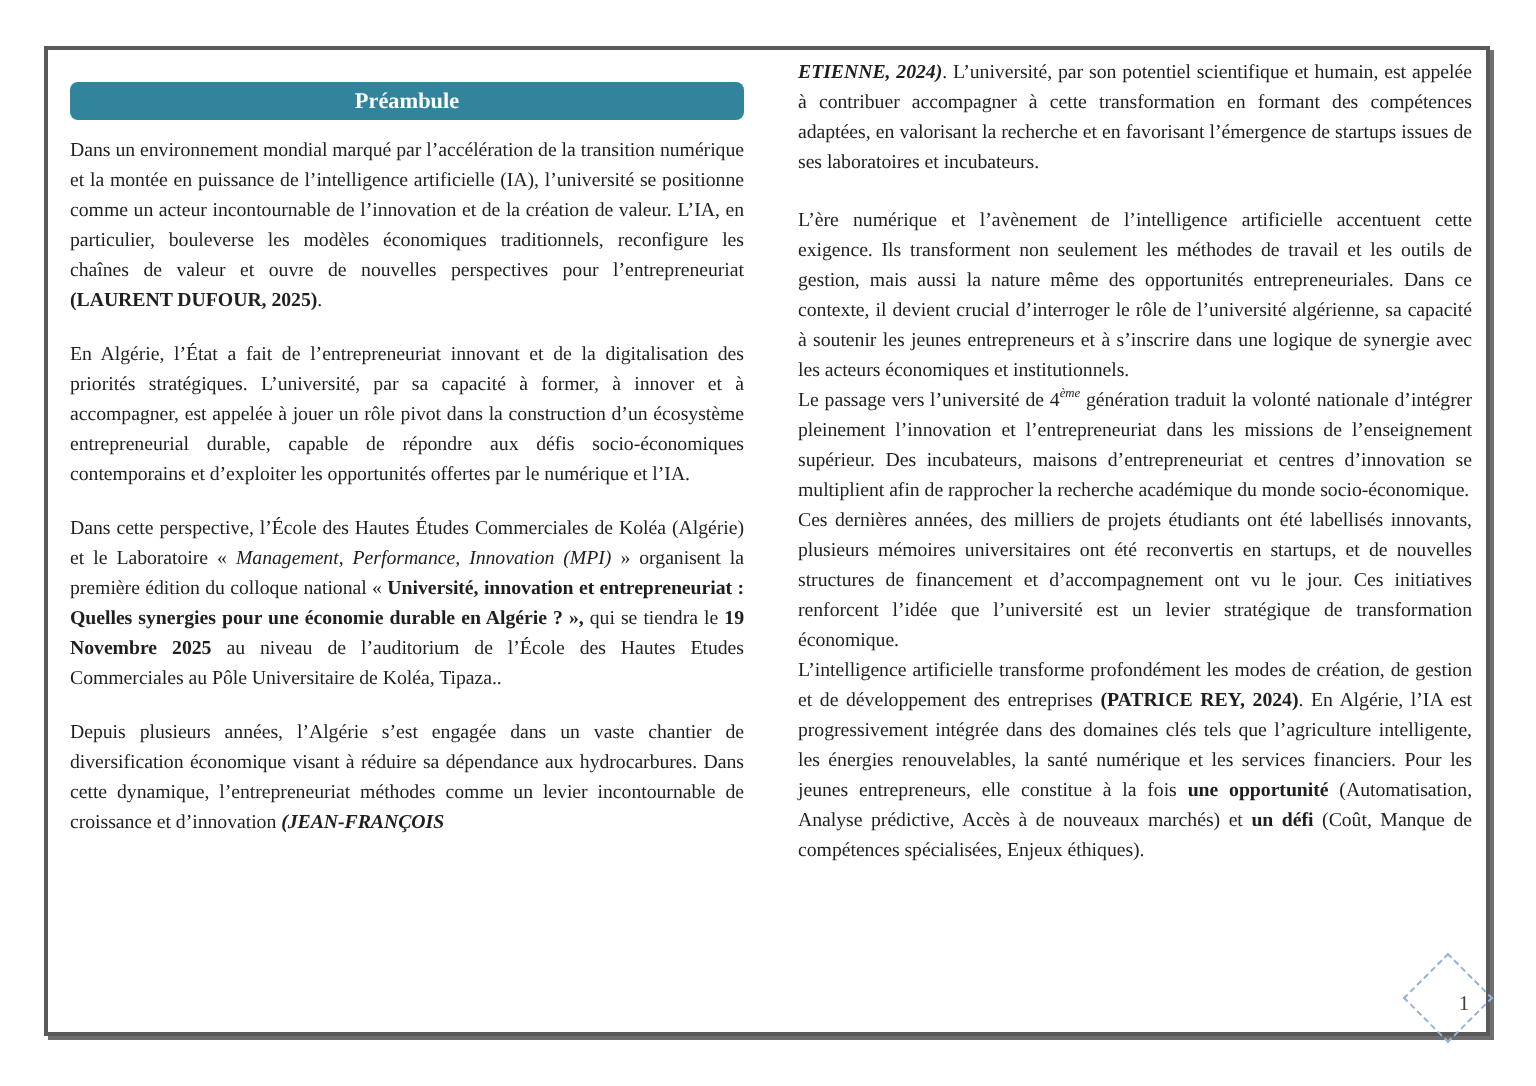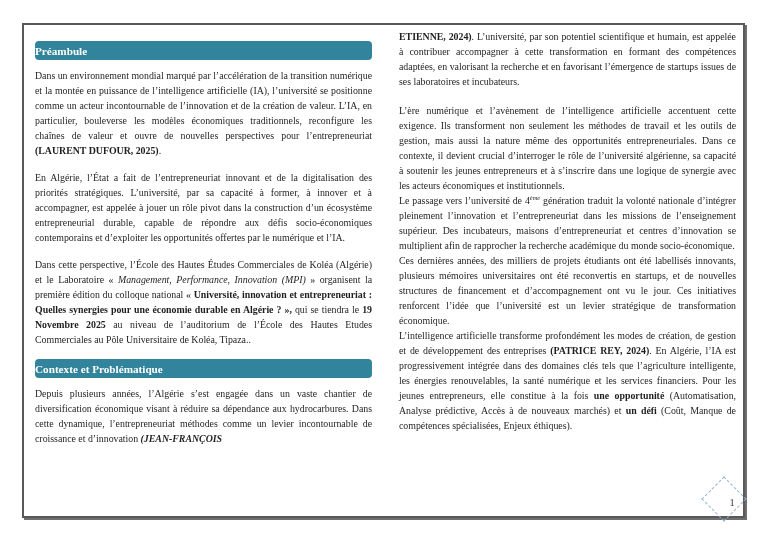--- a/index.html
+++ b/index.html
@@ -25,21 +25,21 @@
     display:flex;gap:27px;height:100%;
     padding:4px 7px 0 11px;
   }
   .col{width:337px;flex:0 0 337px;}
   .banner{
     background:var(--accent);
     color:#ffffff;
     font-weight:bold;
     font-size:11.2px;
     line-height:12px;
-    text-align:left;
+    text-align:center;
     border-radius:4px;
     padding:3.5px 0;
     margin:0 0 8px 0;
   }
   .banner.first{margin-top:12px;}
   .para{
     font-size:9.9px;
     line-height:15px;
     text-align:justify;
     margin:0 0 12px 0;
@@ -64,26 +64,25 @@
 <body>
 
 <div class="page">
   <div class="cols">
 
     <div class="col">
       <div class="banner first">Préambule</div>
       <p class="para"><span>Dans un environnement mondial marqué par l’accélération de la transition numérique et la montée en puissance de l’intelligence artificielle (IA), l’université se positionne comme un acteur incontournable de l’innovation et de la création de valeur. L’IA, en particulier, bouleverse les modèles économiques traditionnels, reconfigure les chaînes de valeur et ouvre de nouvelles perspectives pour l’entrepreneuriat </span><span style="font-weight: bold;">(LAURENT DUFOUR, 2025)</span><span>.</span></p>
       <p class="para"><span>En Algérie, l’État a fait de l’entrepreneuriat innovant et de la digitalisation des priorités stratégiques. L’université, par sa capacité à former, à innover et à accompagner, est appelée à jouer un rôle pivot dans la construction d’un écosystème entrepreneurial durable, capable de répondre aux défis socio-économiques contemporains et d’exploiter les opportunités offertes par le numérique et l’IA.</span></p>
       <p class="para"><span>Dans cette perspective, l’École des Hautes Études Commerciales de Koléa (Algérie) et le Laboratoire « </span><span style="font-style: italic;">Management, Performance, Innovation (MPI)</span><span> » organisent la première édition du colloque national « </span><span style="font-weight: bold;">Université, innovation et entrepreneuriat : Quelles synergies pour une économie durable en Algérie ? »,</span><span> qui se tiendra le </span><span style="font-weight: bold;">19 Novembre 2025</span><span> au niveau de l’auditorium de l’École des Hautes Etudes Commerciales au Pôle Universitaire de Koléa, Tipaza..</span></p>
-      <div class="banner">Contexte et Problématique</div>
       <p class="para"><span>Depuis plusieurs années, l’Algérie s’est engagée dans un vaste chantier de diversification économique visant à réduire sa dépendance aux hydrocarbures. Dans cette dynamique, l’entrepreneuriat méthodes comme un levier incontournable de croissance et d’innovation </span><span style="font-weight: bold; font-style: italic;">(JEAN-FRANÇOIS</span></p>
     </div>
 
     <div class="col">
-      <p class="para gap"><span style="font-weight: bold;">ETIENNE, 2024)</span><span>. L’université, par son potentiel scientifique et humain, est appelée à contribuer accompagner à cette transformation en formant des compétences adaptées, en valorisant la recherche et en favorisant l’émergence de startups issues de ses laboratoires et incubateurs.</span></p>
+      <p class="para gap"><span style="font-weight: bold; font-style: italic;">ETIENNE, 2024)</span><span>. L’université, par son potentiel scientifique et humain, est appelée à contribuer accompagner à cette transformation en formant des compétences adaptées, en valorisant la recherche et en favorisant l’émergence de startups issues de ses laboratoires et incubateurs.</span></p>
       <p class="para tight"><span>L’ère numérique et l’avènement de l’intelligence artificielle accentuent cette exigence. Ils transforment non seulement les méthodes de travail et les outils de gestion, mais aussi la nature même des opportunités entrepreneuriales. Dans ce contexte, il devient crucial d’interroger le rôle de l’université algérienne, sa capacité à soutenir les jeunes entrepreneurs et à s’inscrire dans une logique de synergie avec les acteurs économiques et institutionnels.</span></p>
       <p class="para tight"><span>Le passage vers l’université de 4</span><sup style="font-style: italic;">ème</sup><span> génération traduit la volonté nationale d’intégrer pleinement l’innovation et l’entrepreneuriat dans les missions de l’enseignement supérieur. Des incubateurs, maisons d’entrepreneuriat et centres d’innovation se multiplient afin de rapprocher la recherche académique du monde socio-économique.</span></p>
       <p class="para tight"><span>Ces dernières années, des milliers de projets étudiants ont été labellisés innovants, plusieurs mémoires universitaires ont été reconvertis en startups, et de nouvelles structures de financement et d’accompagnement ont vu le jour. Ces initiatives renforcent l’idée que l’université est un levier stratégique de transformation économique.</span></p>
       <p class="para tight"><span>L’intelligence artificielle transforme profondément les modes de création, de gestion et de développement des entreprises </span><span style="font-weight: bold;">(PATRICE REY, 2024)</span><span>. En Algérie, l’IA est progressivement intégrée dans des domaines clés tels que l’agriculture intelligente, les énergies renouvelables, la santé numérique et les services financiers. Pour les jeunes entrepreneurs, elle constitue à la fois </span><span style="font-weight: bold;">une opportunité</span><span> (Automatisation, Analyse prédictive, Accès à de nouveaux marchés) et </span><span style="font-weight: bold;">un défi</span><span> (Coût, Manque de compétences spécialisées, Enjeux éthiques).</span></p>
     </div>
 
   </div>
 
   <div class="ornament">
     <div class="diamond"></div>

